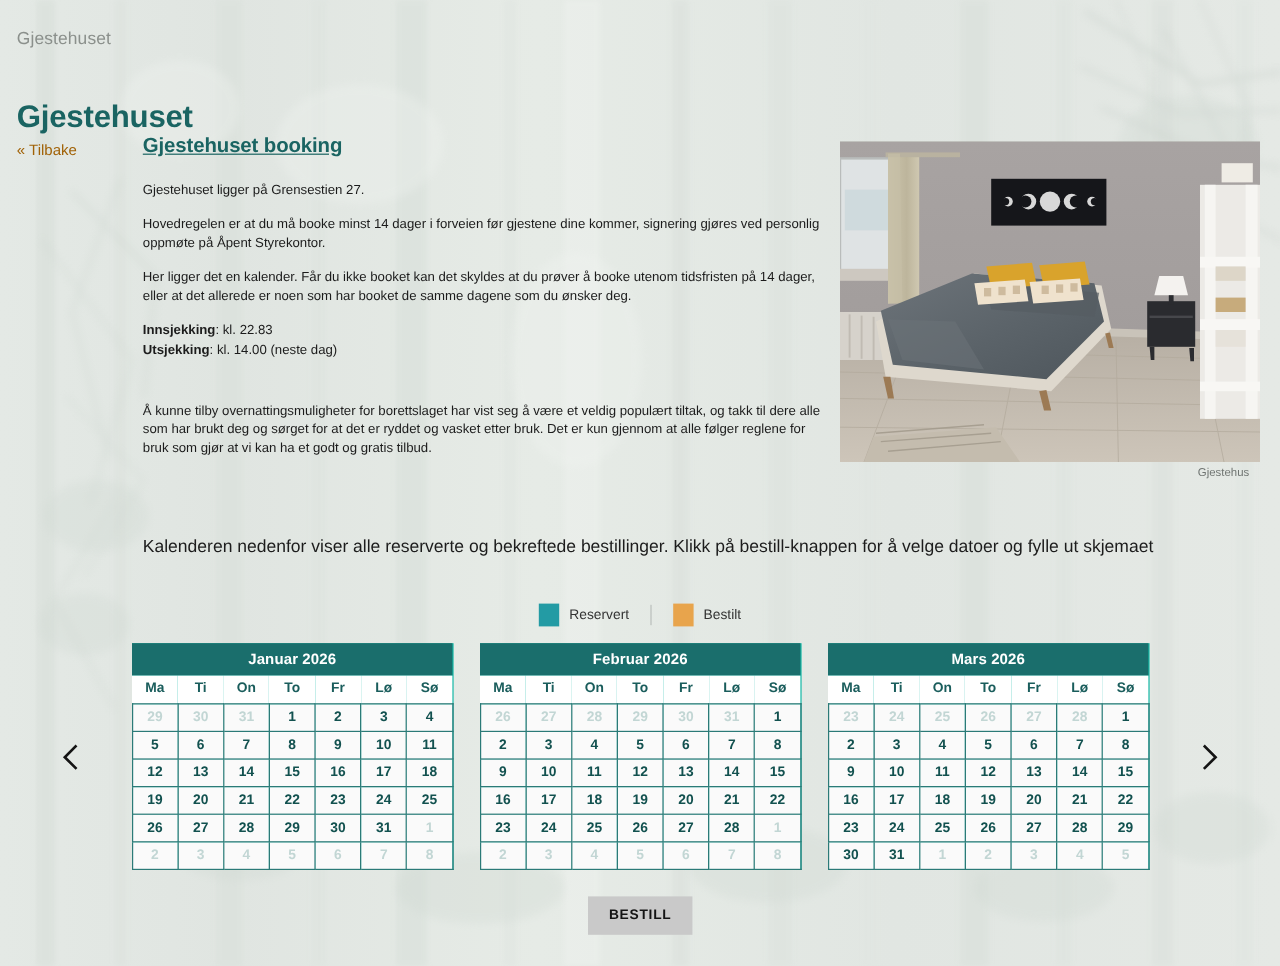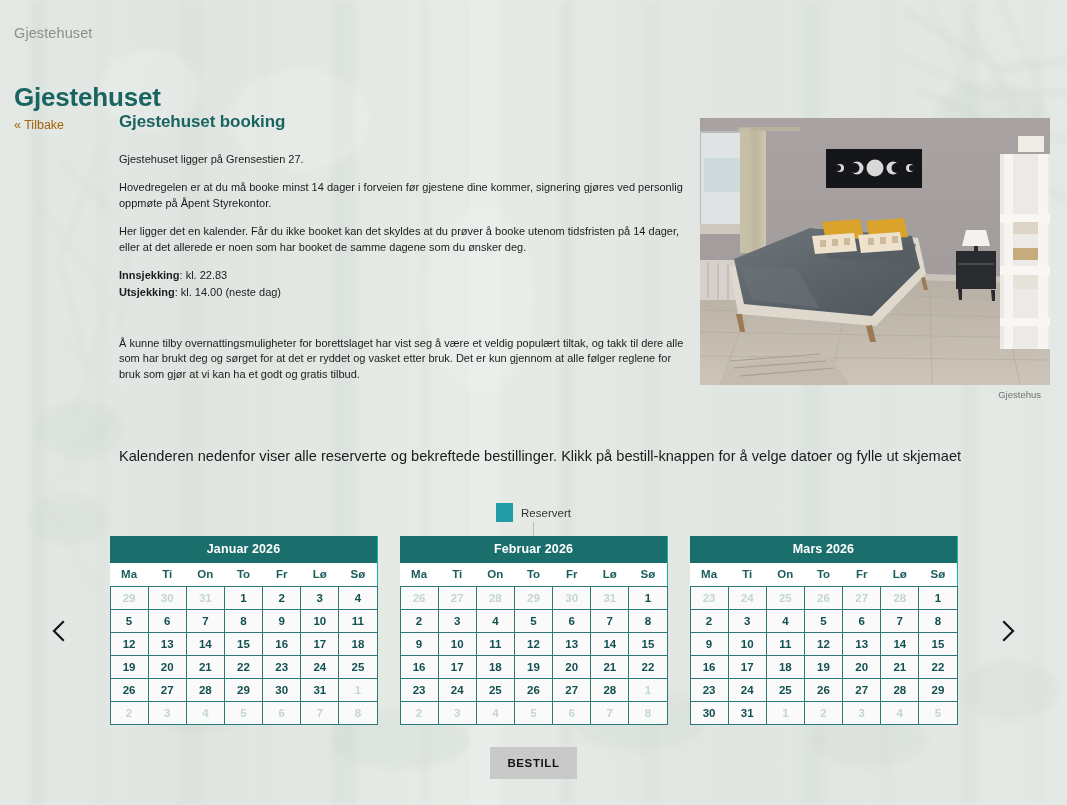--- a/index.html
+++ b/index.html
@@ -73,20 +73,21 @@
     left: 119px;
     top: 112px;
     width: 566px;
   }
   .content h2 {
     margin: 0 0 20px 0;
     font-size: 17px;
     font-weight: bold;
     color: #1a6462;
     letter-spacing: -.1px;
+    text-decoration: underline;
   }
   .content p {
     margin: 0 0 13px 0;
     font-size: 11px;
     line-height: 1.40;
     color: #1c1c1c;
   }
   .content p.tight { margin-bottom: 2px; }
   .content p b { font-weight: bold; }
   .spacer-p { height: 22px; }
@@ -130,21 +131,20 @@
     position: absolute;
     left: 0;
     top: 503px;
     width: 1067px;
     display: flex;
     justify-content: center;
     align-items: center;
     gap: 0;
     font-size: 11.5px;
     color: #333;
-    flex-direction: column;
   }
   .legend-item { display: flex; align-items: center; gap: 8px; }
   .legend-swatch {
     width: 17px; height: 19px; display: inline-block;
   }
   .legend-sep {
     width: 1px; height: 17px; background: #b9bebb; margin: 0 18px;
   }
 
   

